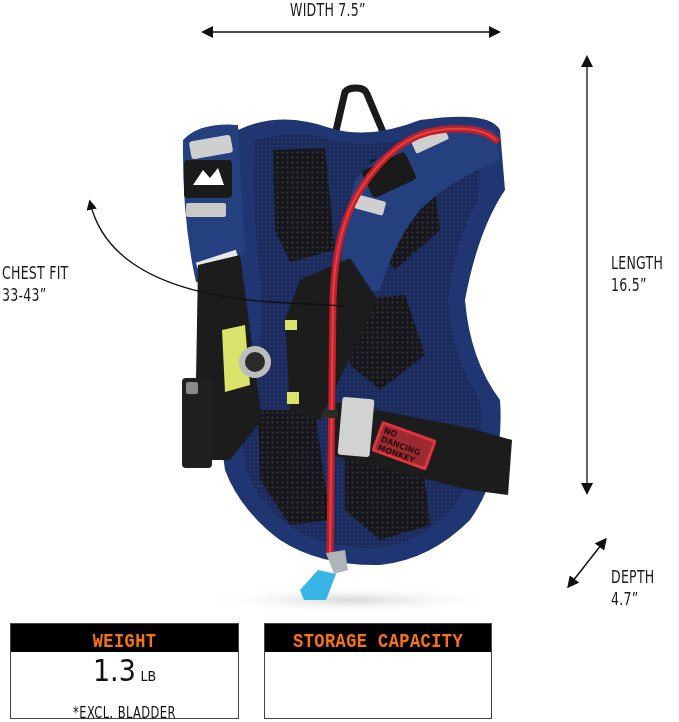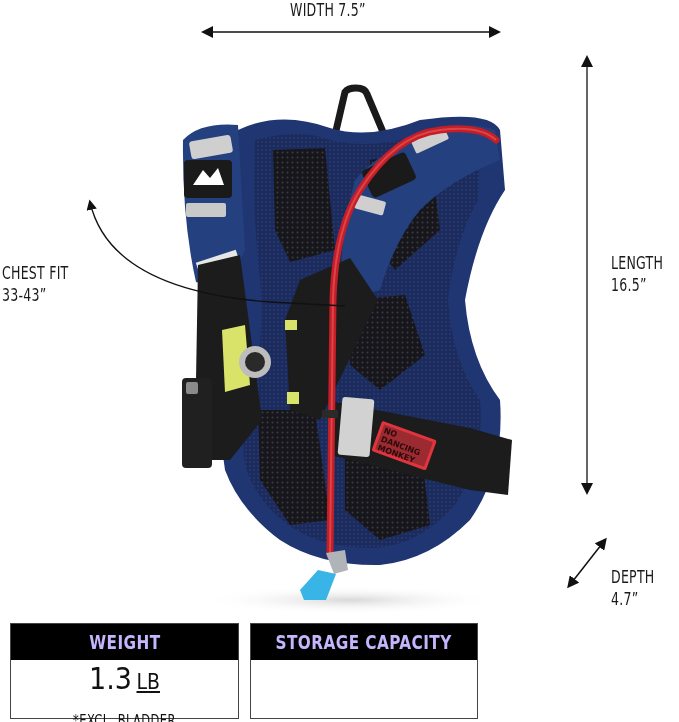--- a/index.html
+++ b/index.html
@@ -5,27 +5,27 @@
   html,body{margin:0;padding:0;background:#ffffff;}
   body{width:679px;height:722px;position:relative;overflow:hidden;font-family:"DejaVu Sans Condensed","DejaVu Sans","Liberation Sans",sans-serif;color:#111;}
   .label{position:absolute;font-weight:bold;letter-spacing:0.3px;color:#1a1a1a;font-size:17px;line-height:22px;transform:scaleX(0.82);transform-origin:left top;white-space:nowrap;}
   .label .l2{display:block;font-weight:normal;}
   .width-label{left:290px;top:-1px;font-size:17px;font-weight:normal;}
   .chest-label{left:2px;top:262px;font-weight:normal;}
   .length-label{left:611px;top:252px;font-weight:normal;}
   .depth-label{left:611px;top:566px;font-weight:normal;}
   svg.overlay{position:absolute;left:0;top:0;}
   .spec-box{position:absolute;top:623px;height:96px;border:1.5px solid #444;box-sizing:border-box;background:#fff;}
-  .spec-box .hdr{height:36px;background:#000;color:#c4b5fd;font-weight:bold;font-size:20px;line-height:36px;text-align:center;letter-spacing:0.5px;}
+  .spec-box .hdr{height:28px;background:#000;color:#f97316;font-weight:bold;font-size:20px;line-height:36px;text-align:center;letter-spacing:0.5px;font-family:Liberation Mono, monospace;}
   .spec-box .hdr span{display:inline-block;transform:scaleX(0.85);}
   .spec-box .val{text-align:center;color:#111;}
   .weight-box{left:10px;width:229px;}
-  .storage-box{left:250px;width:228px;}
+  .storage-box{left:264px;width:228px;}
   .big{font-size:30px;font-weight:normal;margin-top:33px;}
-  .unit{font-size:21px;text-decoration:underline;}
+  .unit{font-size:14px;}
   .note{font-size:15px;letter-spacing:0.5px;display:inline-block;transform:scaleX(0.85);}
 </style>
 </head>
 <body>
 
 <svg class="overlay" width="679" height="722" viewBox="0 0 679 722">
   <defs>
     <marker id="ah" markerWidth="8" markerHeight="8" refX="6" refY="4" orient="auto-start-reverse">
       <path d="M0,0 L8,4 L0,8 z" fill="#111"></path>
     </marker>

